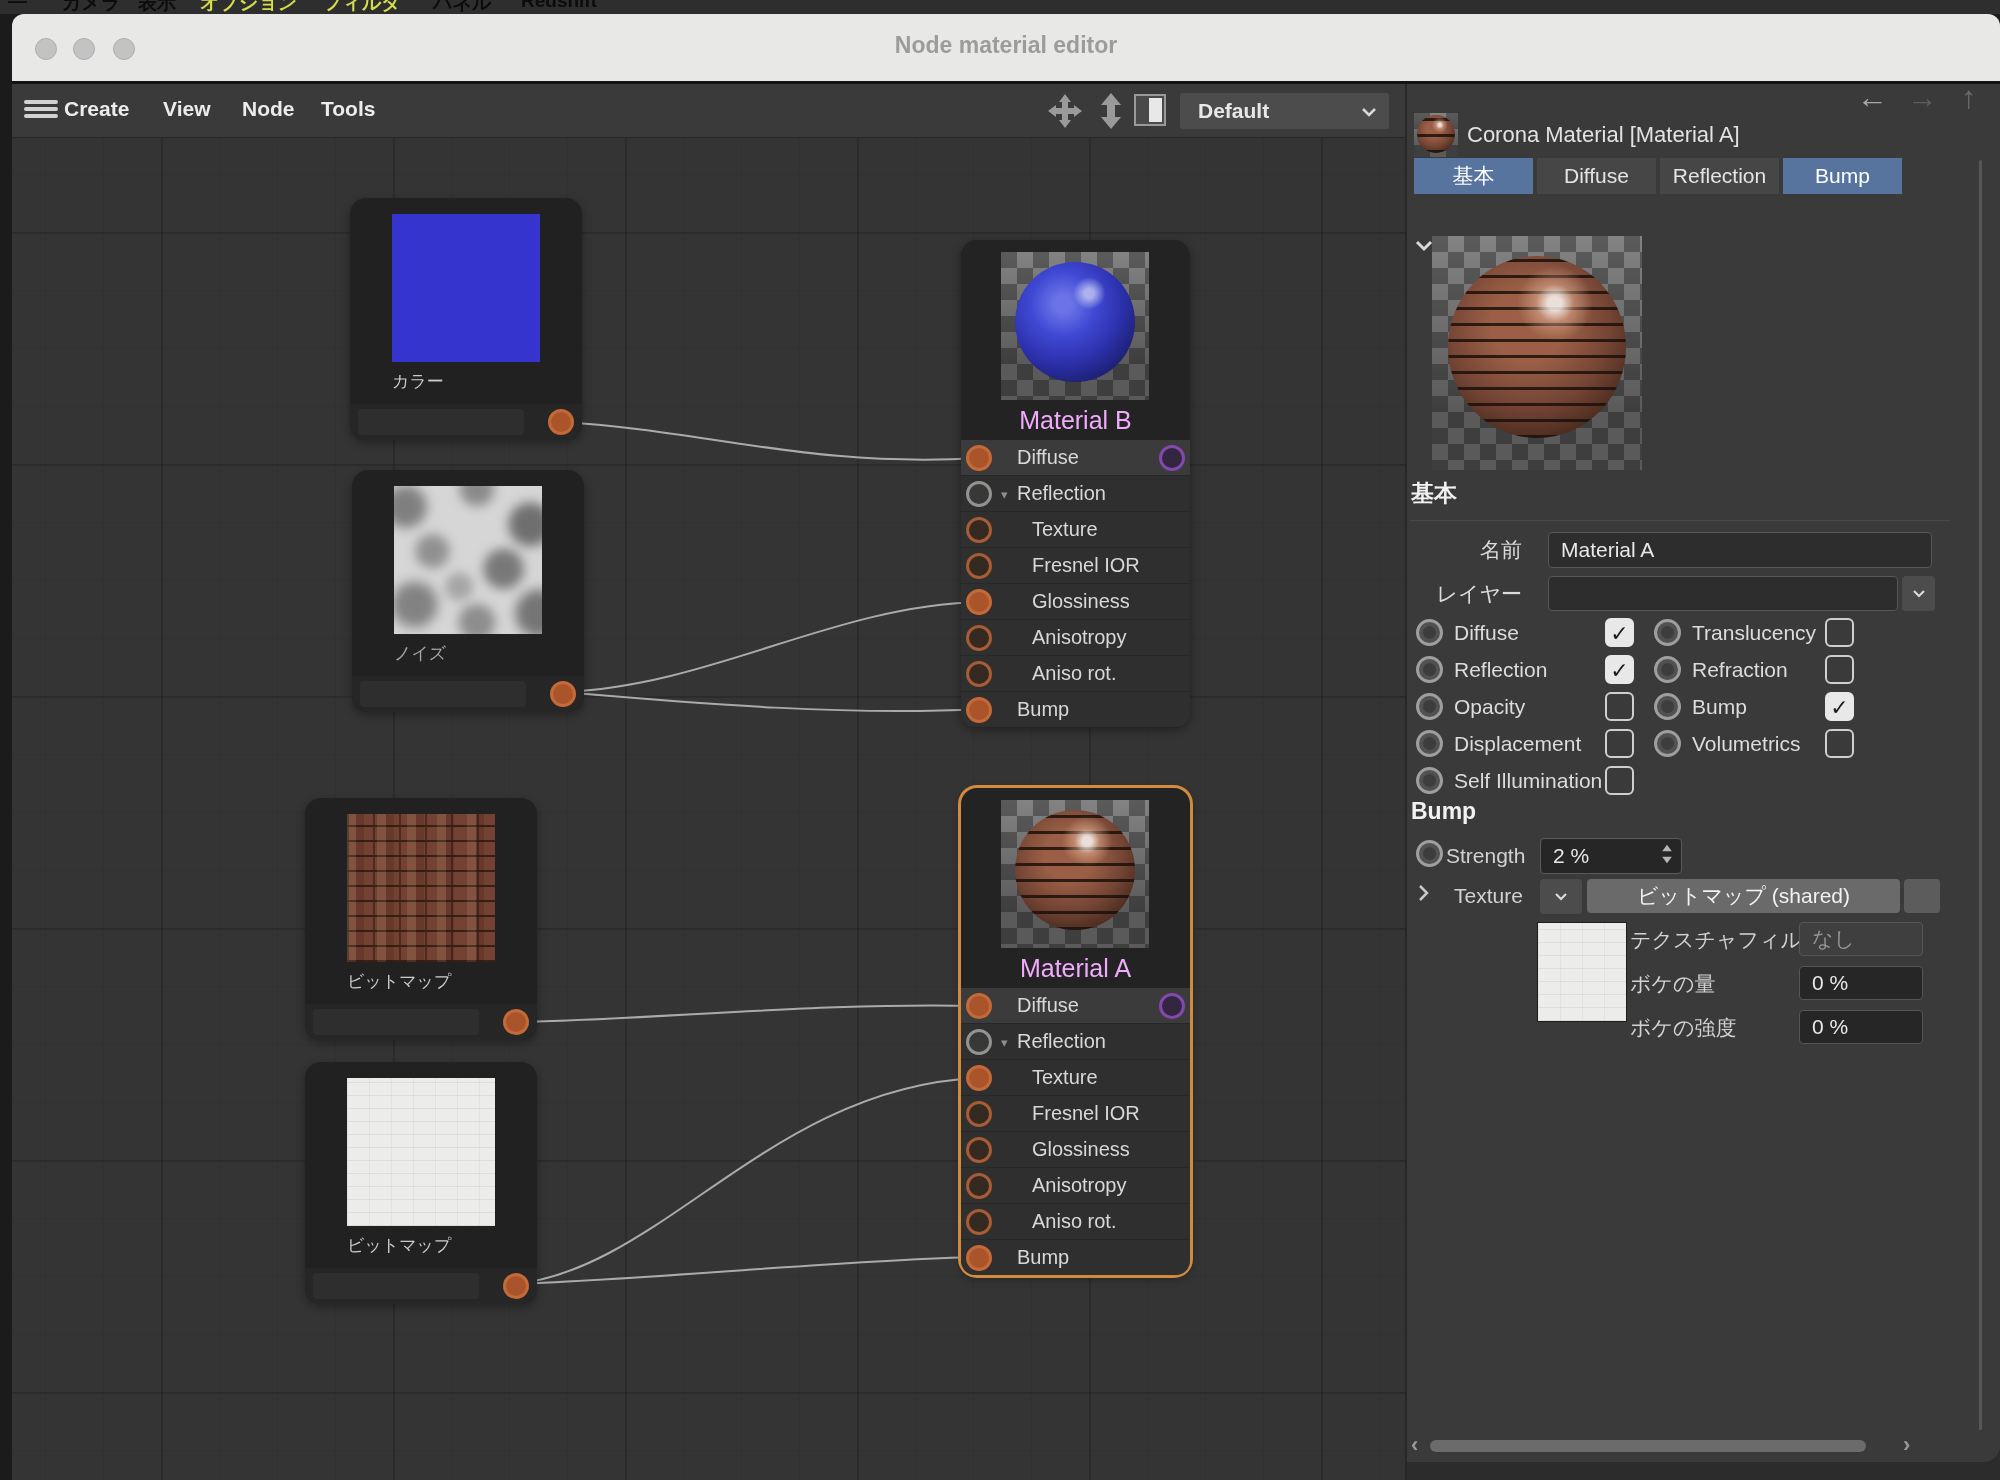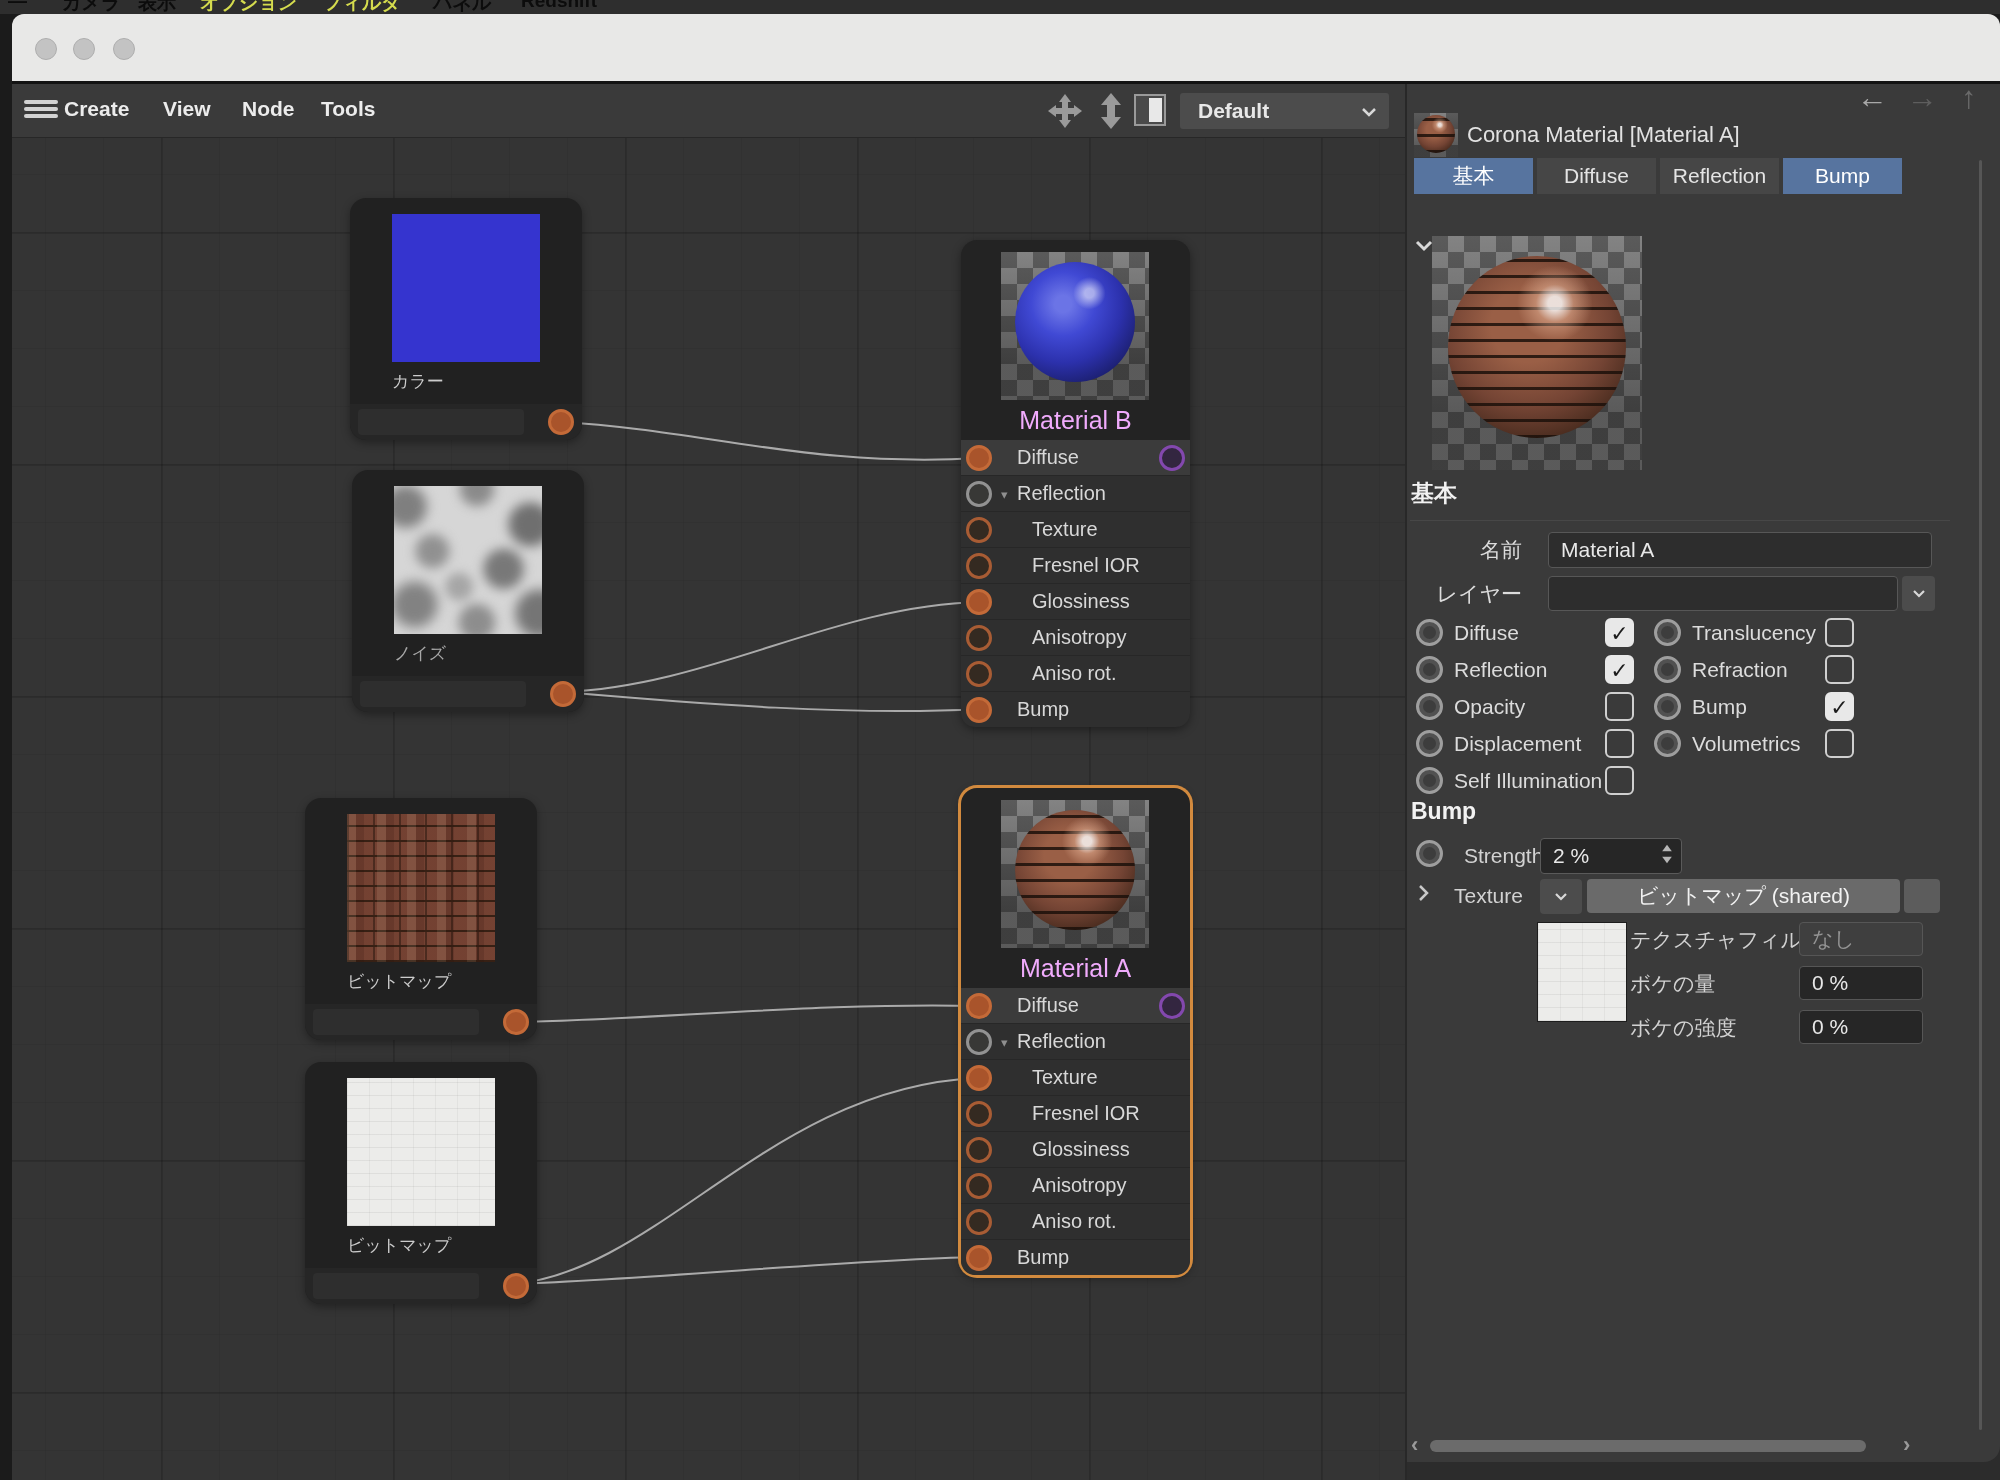--- a/index.html
+++ b/index.html
@@ -158,20 +158,21 @@
       <span style="left: 433px;">パネル</span>
       <span style="left: 521px;">Redshift</span>
     </div>
 
   <div class="window">
 
     <div class="titlebar">
       <span class="traffic t1"></span>
       <span class="traffic t2"></span>
       <span class="traffic t3"></span>
+      <div class="win-title">Node material editor</div>
     </div>
 
     <div class="main">
 
       <div class="left-col">
         <div class="toolbar">
           <div class="hamburger">
               <i></i>
               <i></i>
               <i></i>
@@ -453,21 +454,21 @@
               <span class="chan-label">Volumetrics</span>
               <span class="cb" style="right: 0px;"></span>
             </div>
           </div>
 
         <div class="sec-heading" style="top:714px">Bump</div>
 
         <span class="radio" style="position:absolute;left:9px;top:756px">
             <i></i>
           </span>
-        <span class="p-label" style="left:57px;top:760px">Strength</span>
+        <span class="p-label" style="left:39px;top:760px">Strength</span>
         <div class="spin" style="left:133px;top:754px;width:142px">
           <span>2 %</span>
           <span class="arrows">
               <span class="tri-up" style="transform:scale(.8)"></span>
               <span class="tri-down" style="transform:scale(.8)"></span>
             </span>
         </div>
 
         <svg style="position:absolute;left:11px;top:800px" width="12" height="18" viewBox="0 0 12 18">
             <path d="M2 2 L9 9 L2 16" stroke="#c9c9c9" stroke-width="2.5" fill="none"></path>

